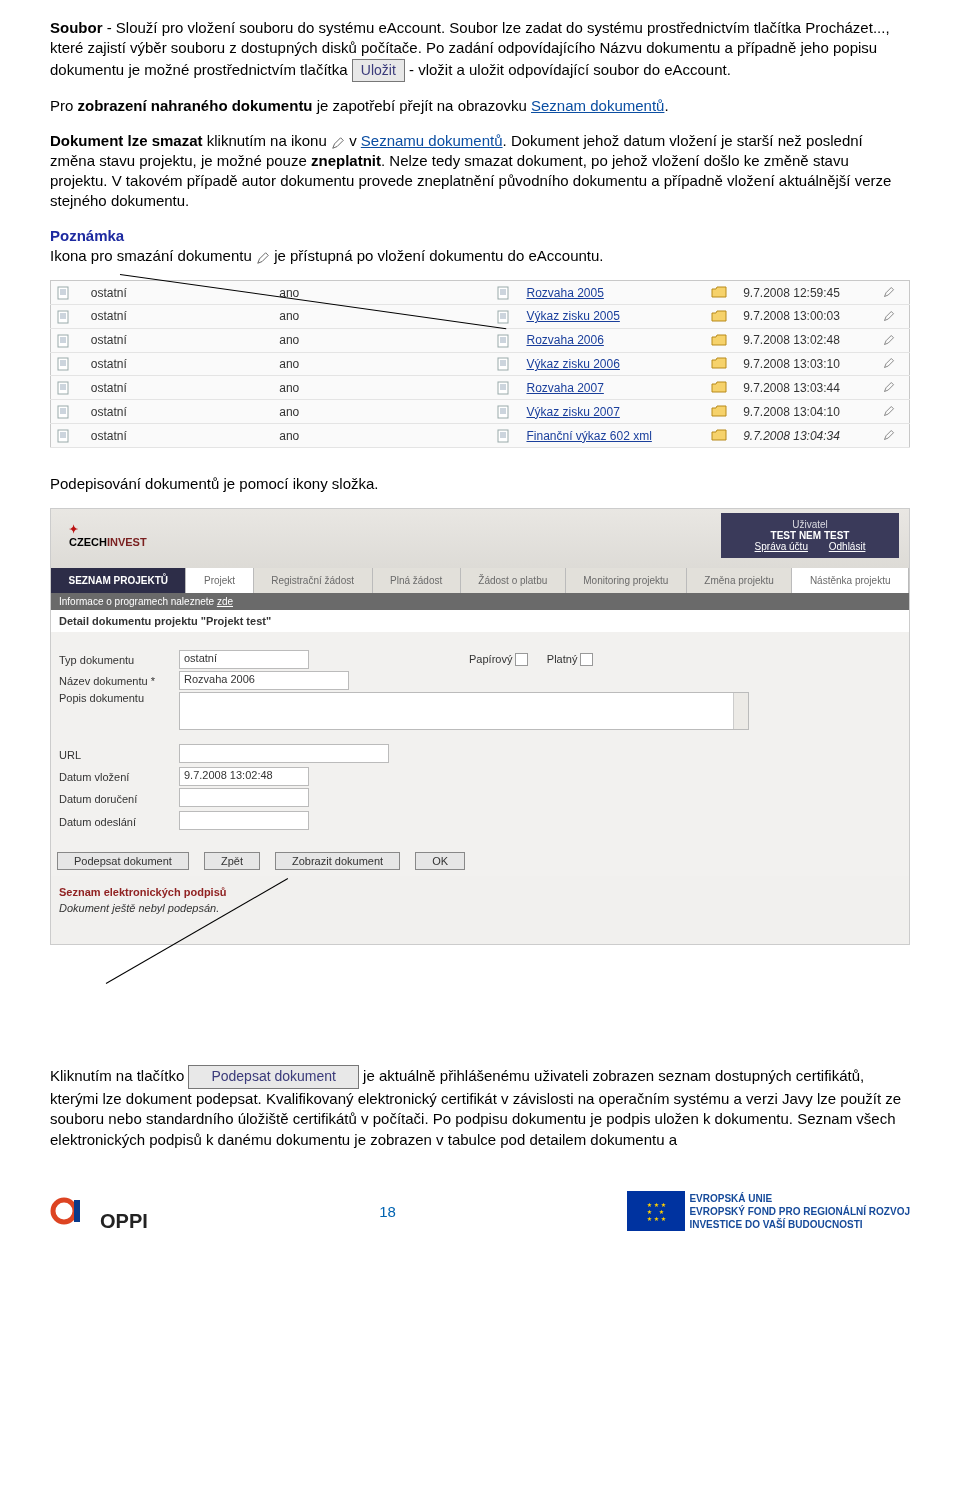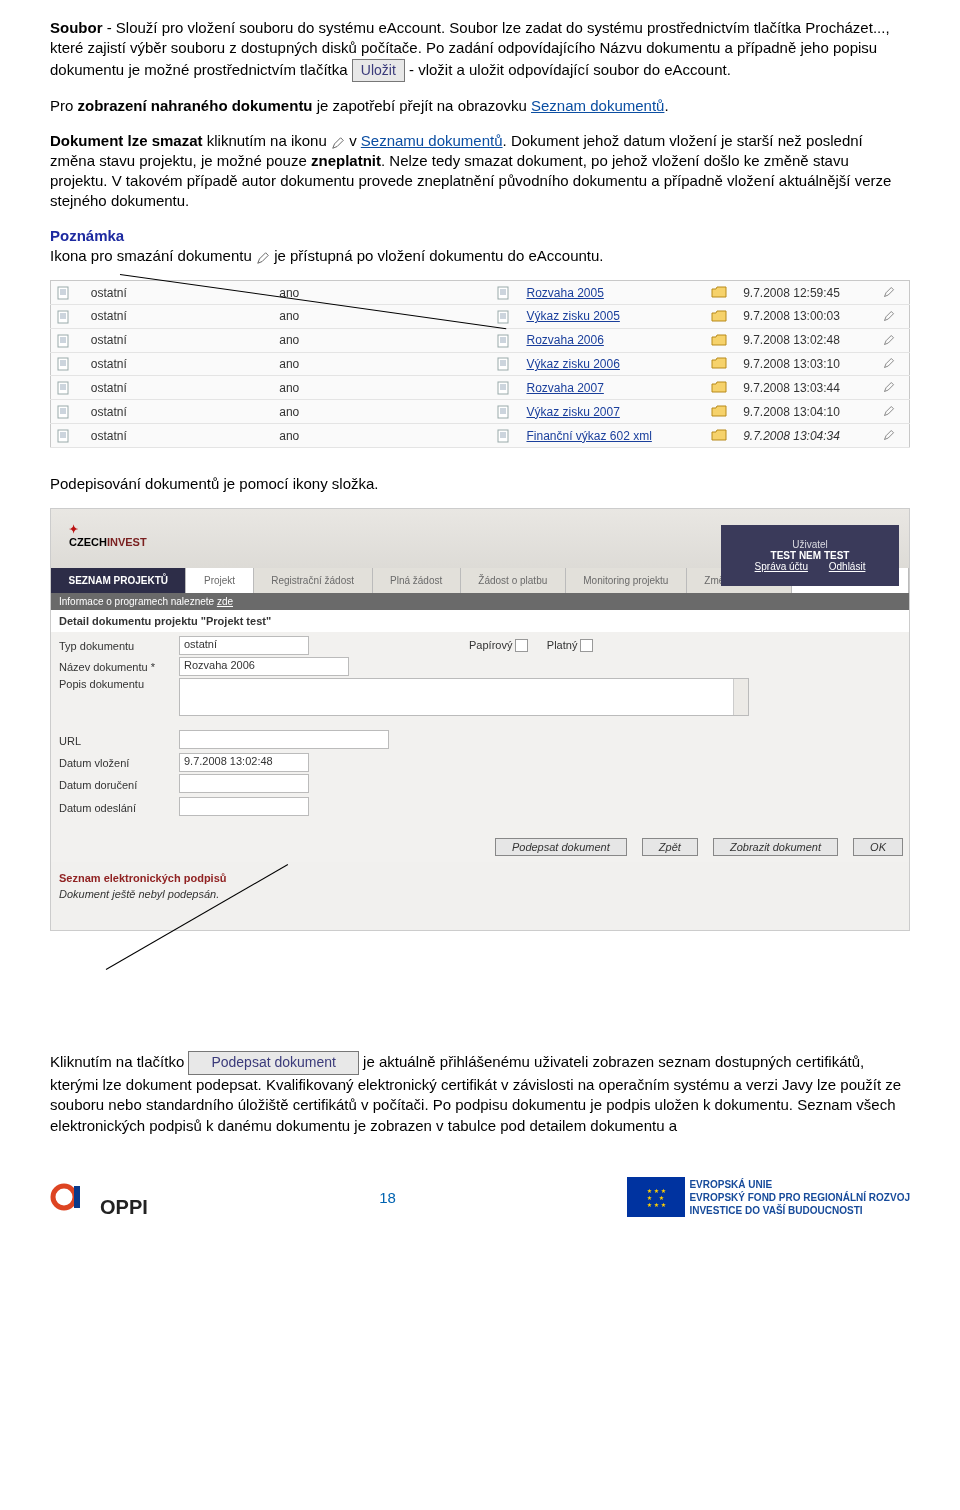--- a/index.html
+++ b/index.html
@@ -60,51 +60,51 @@
     background:linear-gradient(#e9e7e3,#d8d6d1);
     position:relative;
     display:flex;
     align-items:flex-end;
   }
   .ci-logo{
     position:absolute;left:18px;top:14px;font-size:11px;font-weight:bold;color:#7a2020;
   }
   .ci-logo .ci{color:#000;}
   .user-block{
-    position:absolute;right:10px;top:16px;
-    background:#3a3a5a;color:#fff;padding:14px 14px;
+    position:absolute;right:10px;top:4px;
+    background:#3a3a5a;color:#fff;padding:6px 14px;
     font-size:10px;text-align:center;min-width:150px;
   }
   .user-block a{color:#fff;}
   .tabs{
     display:flex;width:100%;margin-top:auto;
     font-size:10px;
   }
   .tab{
     padding:7px 12px;border-right:1px solid #bbb;
     background:#e2e0da;color:#6a6a6a;text-align:center;
     flex:1 1 auto;
   }
   .tab.dark{background:#2d2d48;color:#fff;font-weight:bold;}
   .tab.white{background:#fff;}
   .infobar{background:#6a6a6a;color:#fff;padding:3px 8px;font-size:10px;}
   .infobar .u{text-decoration:underline;}
   .subtitle{background:#fff;padding:5px 8px;font-weight:bold;font-size:11px;}
-  .form-area{background:#f2f1ef;padding:2px 8px 12px 8px;}
+  .form-area{background:#f2f1ef;padding:16px 8px 12px 8px;}
   .frow{display:flex;align-items:center;margin:2px 0;}
   .flab{width:120px;font-size:11px;color:#333;}
   .fval{flex:0 0 auto;}
   .field{
     background:#fff;border:1px solid #bbb;padding:1px 4px;font-size:11px;
     display:inline-block;height:15px;box-sizing:content-box;
   }
   .chk{width:11px;height:11px;border:1px solid #999;display:inline-block;background:#fff;vertical-align:middle;}
   .multi{height:34px;width:560px;position:relative;}
   .multi .sb{position:absolute;right:0;top:0;height:100%;width:14px;background:#eceae6;border-left:1px solid #ccc;}
-  .btn-row{text-align:right;padding:6px 0;background:#f2f1ef;font-style:italic;}
+  .btn-row{text-align:left;padding:6px 0;background:#f2f1ef;}
   .smbtn{
     display:inline-block;border:1px solid #888;background:#e6e6e6;
     padding:2px 16px;font-size:11px;margin:0 6px;
   }
   .sig-title{color:#902222;font-weight:bold;font-size:11px;padding:10px 8px 2px 8px;}
   .sig-note{font-style:italic;font-size:11px;padding:2px 8px 30px 8px;}
   .arrow2{
     position:absolute;border-top:1px solid #000;width:210px;
     transform:rotate(-30deg);transform-origin:left center;
   }

